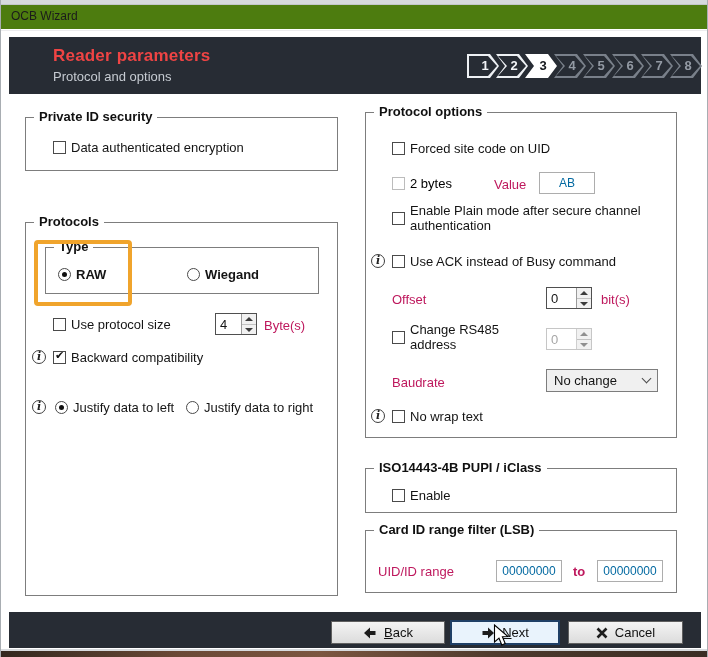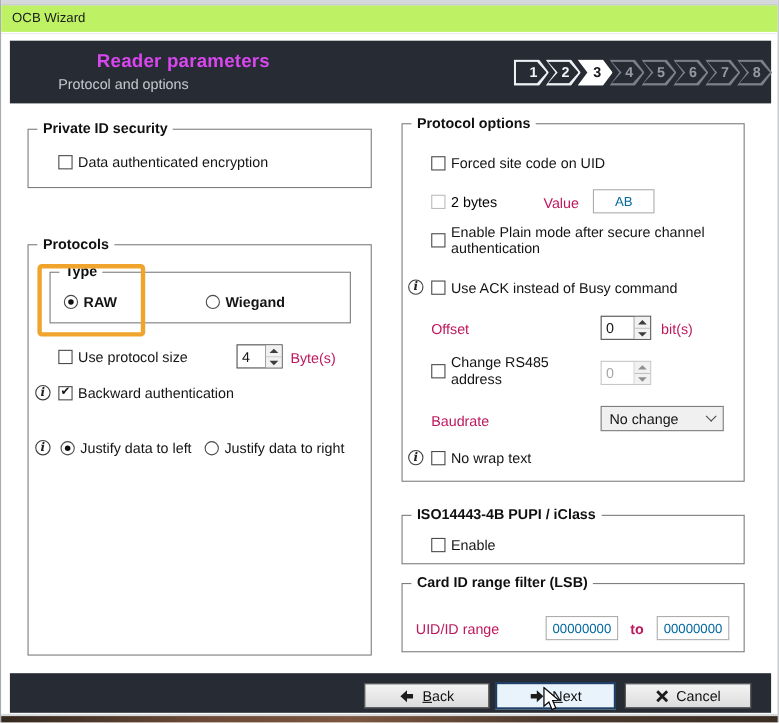--- a/index.html
+++ b/index.html
@@ -4,27 +4,27 @@
 <style>
   * { margin:0; padding:0; box-sizing:border-box; }
   html,body { background:#ffffff; }
   .screen {
     position:relative; width:708px; height:657px; overflow:hidden;
     font-family:"Liberation Sans", sans-serif; background:#ffffff;
     border-left:1px solid #a8adb2; border-right:1px solid #a8adb2;
   }
   
   .top-strip { position:absolute; left:0; top:0; width:708px; height:5px; background:#d5d9dc; border-bottom:1px solid #c2c6ca; }
-  .titlebar { position:absolute; left:0; top:5px; width:708px; height:24px; background:#bef264; }
+  .titlebar { position:absolute; left:0; top:5px; width:708px; height:24px; background:#4d7c0f; }
   .titlebar .title { position:absolute; left:10px; top:4px; font-size:12px; color:#1b1b1b; }
   .title-sep { position:absolute; left:0; top:30px; width:708px; height:1px; background:#ececee; }
 
   
   .hdr { position:absolute; left:8px; top:37px; width:692px; height:57px; background:#272c34; }
-  .hdr-title { position:absolute; left:44px; top:9px; font-size:17px; font-weight:bold; color:#d946ef; letter-spacing:.2px;margin-left:35px; }
+  .hdr-title { position:absolute; left:44px; top:9px; font-size:17px; font-weight:bold; color:#ef4444; letter-spacing:.2px; }
   .hdr-sub { position:absolute; left:44px; top:32px; font-size:13px; color:#c6cbd2; }
 
   .steps { position:absolute; left:458px; top:17px; display:flex; }
   .step { position:relative; width:32px; height:24px; }
   .step + .step { margin-left:-3px; }
   .chev-outer { position:absolute; inset:0; background:var(--bc);
     clip-path:polygon(0 0, calc(100% - 9px) 0, 100% 50%, calc(100% - 9px) 100%, 0 100%, 9px 50%); }
   .chev-inner { position:absolute; inset:2px; background:var(--fill);
     clip-path:polygon(0 0, calc(100% - 9px) 0, 100% 50%, calc(100% - 9px) 100%, 0 100%, 9px 50%); }
   .step.first .chev-outer, .step.first .chev-inner {
@@ -190,21 +190,21 @@
     <span class="sp-btns">
       <span class="sp-b up"></span>
       <span class="sp-b dn"></span>
     </span>
   </div>
   <span class="freelabel" style="left:263px; top:318px;">Byte(s)</span>
 
   <span class="info" style="left:31px; top:350px;"></span>
   <label class="row" style="left:52px; top:350px;">
     <span class="cb checked"></span>
-    <span class="lbl">Backward authentication</span>
+    <span class="lbl">Backward compatibility</span>
   </label>
 
   <span class="info" style="left:31px; top:400px;"></span>
   <label class="row" style="left:54px; top:400px;">
     <span class="radio sel"></span>
     <span class="lbl">Justify data to left</span>
   </label>
   <label class="row" style="left:185px; top:400px;">
     <span class="radio"></span>
     <span class="lbl">Justify data to right</span>

